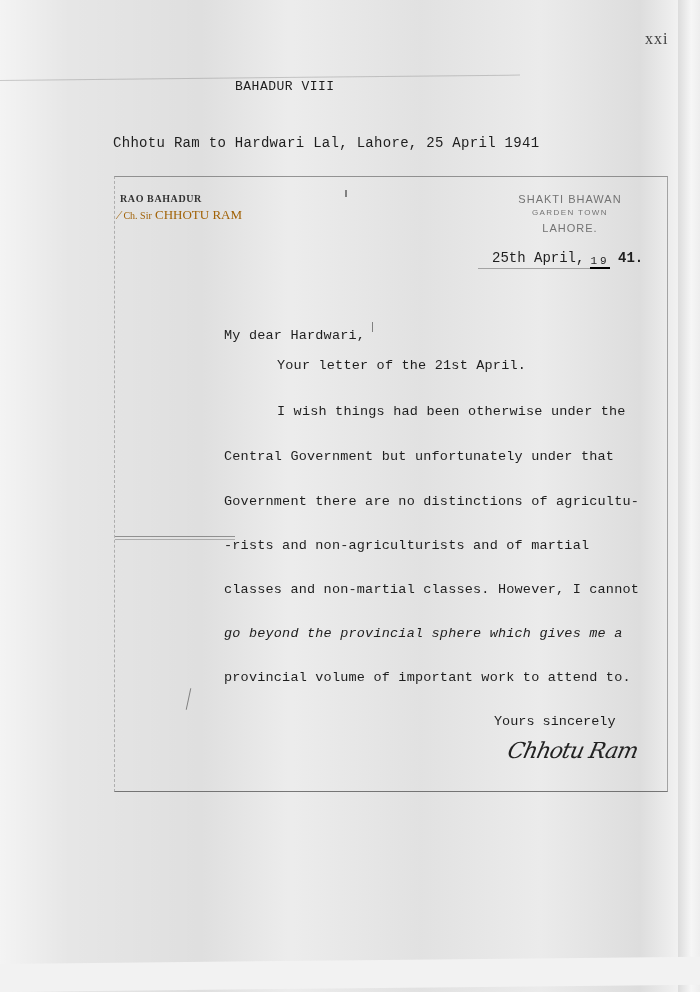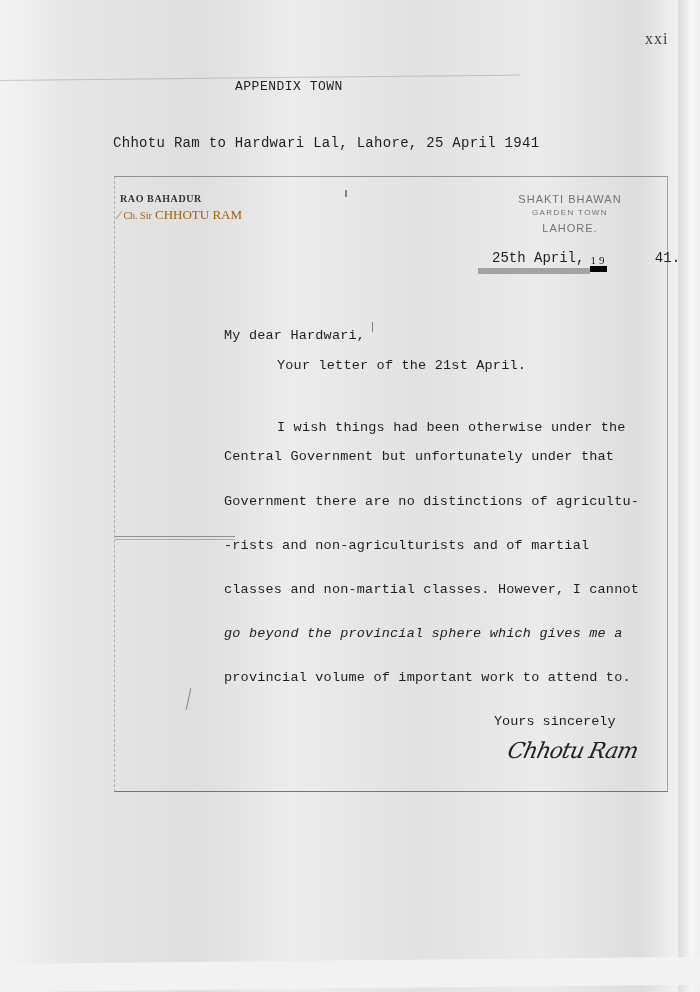--- a/index.html
+++ b/index.html
@@ -119,34 +119,33 @@
     .address-line-3 { font-size: 11px; letter-spacing: 1px; line-height: 18px; }
     .date-line {
       position: absolute;
       top: 250px;
       left: 478px;
       font-size: 14px;
       white-space: nowrap;
     }
     .date-line .typed {
       display: inline-block;
-      border-bottom: 6px solid #a3a3a3;
+      border-bottom: 1px solid #a3a3a3;
       padding: 0 6px 2px 14px;
     }
     .date-line .century {
-      font-family: Liberation Serif, serif;
+      font-family: Liberation Mono, monospace;
       font-size: 11px;
       letter-spacing: 3px;
-      border-bottom: 6px solid #000000;
+      border-bottom: 2px solid #000000;
       position: relative;
       top: 2px;
     }
     .date-line .year {
-      font-weight: normal;
-      margin-left: 39px;
+      font-weight: bold;
     }
     .body-text {
       position: absolute;
       left: 224px;
       font-size: 13.5px;
       letter-spacing: 0.2px;
       white-space: nowrap;
     }
     .indent { left: 277px; }
     .salutation { top: 328px; }
@@ -184,21 +183,21 @@
 </head>
 <body>
 
 <div class="scan-bg"></div>
 <div class="right-strip"></div>
 <div class="bottom-band"></div>
 <div class="top-fold"></div>
 
 <div class="page-number">xxi</div>
 
-<div class="appendix-title">APPENDIX TOWN</div>
+<div class="appendix-title">BAHADUR VIII</div>
 <div class="letter-caption">Chhotu Ram to Hardwari Lal, Lahore, 25 April 1941</div>
 
 <div class="letterhead-box"></div>
 
 <div class="sender-title-1">RAO BAHADUR</div>
 <div class="sender-title-2">
   <span>⁄</span>
   <span class="small">Ch. Sir</span>
   <span>CHHOTU RAM</span>
 </div>
@@ -210,21 +209,21 @@
 </div>
 
 <div class="date-line">
   <span class="typed">25th April,</span><span class="century">19</span>
   <span class="year">41.</span>
 </div>
 
 <div class="body-text salutation">My dear Hardwari,</div>
 
 <div class="body-text indent" style="top:358px;">Your letter of the 21st April.</div>
-<div class="body-text indent" style="top:420px;">I wish things had been otherwise under the</div>
+<div class="body-text indent" style="top:404px;">I wish things had been otherwise under the</div>
 <div class="body-text" style="top:449px;">Central Government but unfortunately under that</div>
 <div class="body-text" style="top:494px;">Government there are no distinctions of agricultu-</div>
 <div class="body-text" style="top:538px;">-rists and non-agriculturists and of martial</div>
 <div class="body-text" style="top:582px;">classes and non-martial classes.  However, I cannot</div>
 <div class="body-text" style="top:626px;font-style:italic;">go beyond the provincial sphere which gives me a</div>
 <div class="body-text" style="top:670px;">provincial volume of important work to attend to.</div>
 
 <div class="fold-line"></div>
 
 <div class="closing">Yours sincerely</div>

